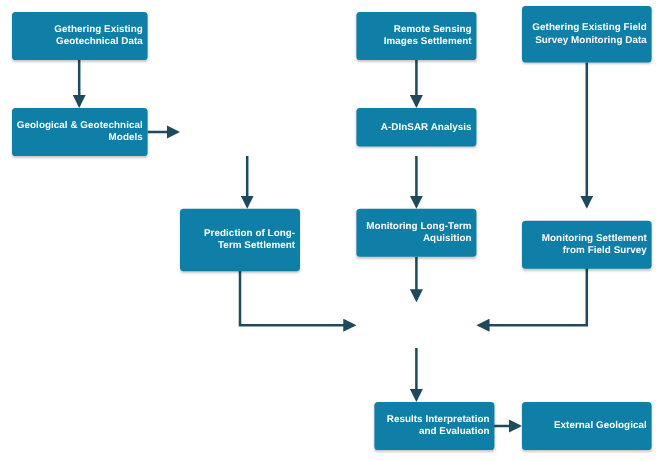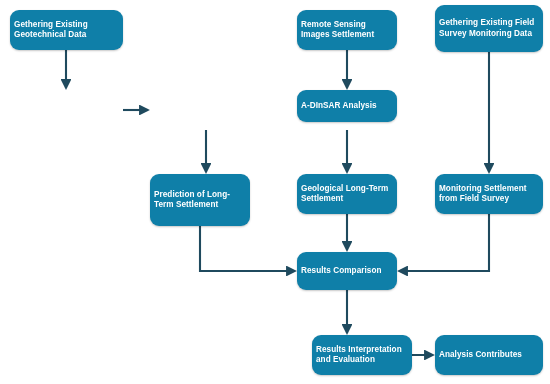--- a/index.html
+++ b/index.html
@@ -20,26 +20,26 @@
   #edges {
     position: absolute;
     left: 0;
     top: 0;
     width: 550px;
     height: 384px;
   }
   .node {
     position: absolute;
     background: #0F7FA8;
-    border-radius: 9px;
+    border-radius: 3px;
     color: #ffffff;
     font-size: 8.2px;
     font-weight: bold;
     line-height: 1.28;
-    text-align: left;
+    text-align: right;
     display: flex;
     align-items: center;
     justify-content: center;
     box-sizing: border-box;
     padding: 2px 4px;
     letter-spacing: 0.05px;
     box-shadow: 0 1px 2px rgba(0,0,0,0.22);
     z-index: 2;
   }
   .node span {
@@ -90,43 +90,43 @@
   </div>
 
   <div class="node" style="left:297px; top:10px; width:100px; height:40px;">
     <span>Remote Sensing Images Settlement</span>
   </div>
 
   <div class="node" style="left:435px; top:5px; width:108px; height:47px;">
     <span>Gethering Existing Field Survey Monitoring Data</span>
   </div>
 
+  <div class="node" style="left:10px; top:90px; width:113px; height:40px;">
+    <span>Geological &amp; Geotechnical Models</span>
+  </div>
 
 
   <div class="node" style="left:297px; top:90px; width:100px; height:32px;">
     <span>A-DInSAR Analysis</span>
   </div>
 
   <div class="node" style="left:150px; top:174px; width:100px; height:52px;">
     <span>Prediction of Long-Term Settlement</span>
   </div>
 
   <div class="node" style="left:297px; top:174px; width:100px; height:40px;">
-    <span>Geological Long-Term Settlement</span>
+    <span>Monitoring Long-Term Aquisition</span>
   </div>
 
-  <div class="node" style="left:435px; top:174px; width:108px; height:40px;">
+  <div class="node" style="left:435px; top:184px; width:108px; height:40px;">
     <span>Monitoring Settlement from Field Survey</span>
   </div>
 
-  <div class="node" style="left:297px; top:252px; width:100px; height:38px;">
-    <span>Results Comparison</span>
-  </div>
 
   <div class="node" style="left:312px; top:335px; width:100px; height:40px;">
     <span>Results Interpretation and Evaluation</span>
   </div>
 
   <div class="node" style="left:435px; top:335px; width:108px; height:40px;">
-    <span>Analysis Contributes</span>
+    <span>External Geological</span>
   </div>
 
 </div>
 
 </body></html>

